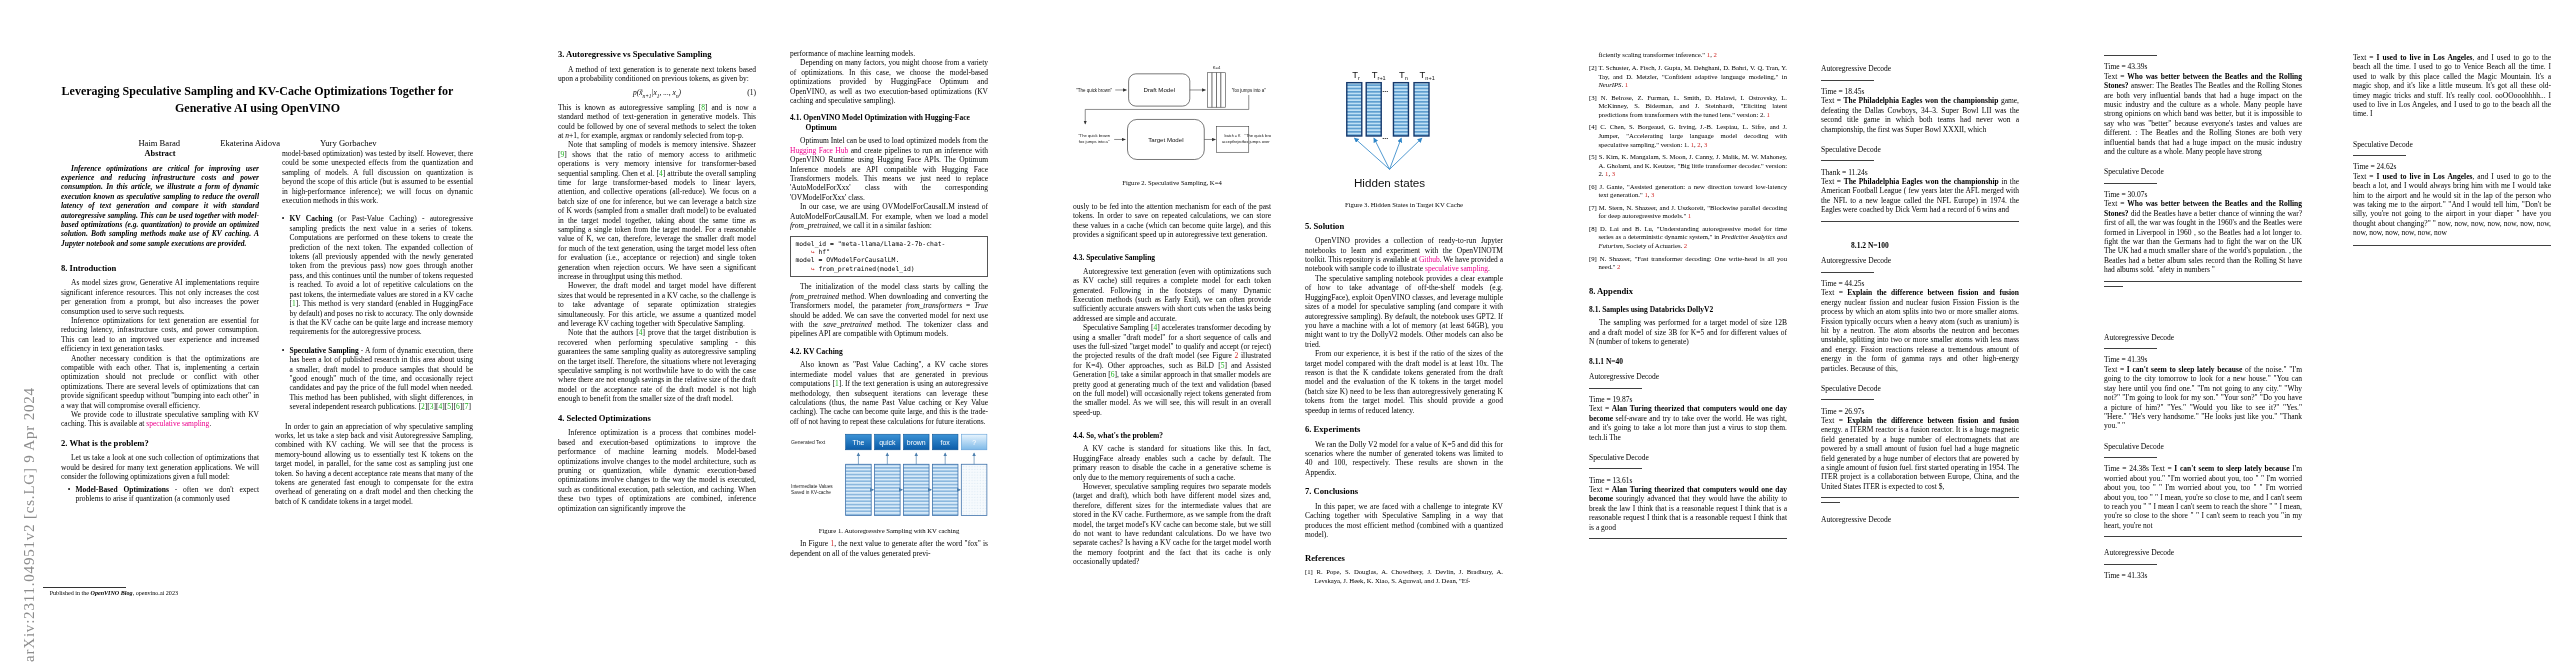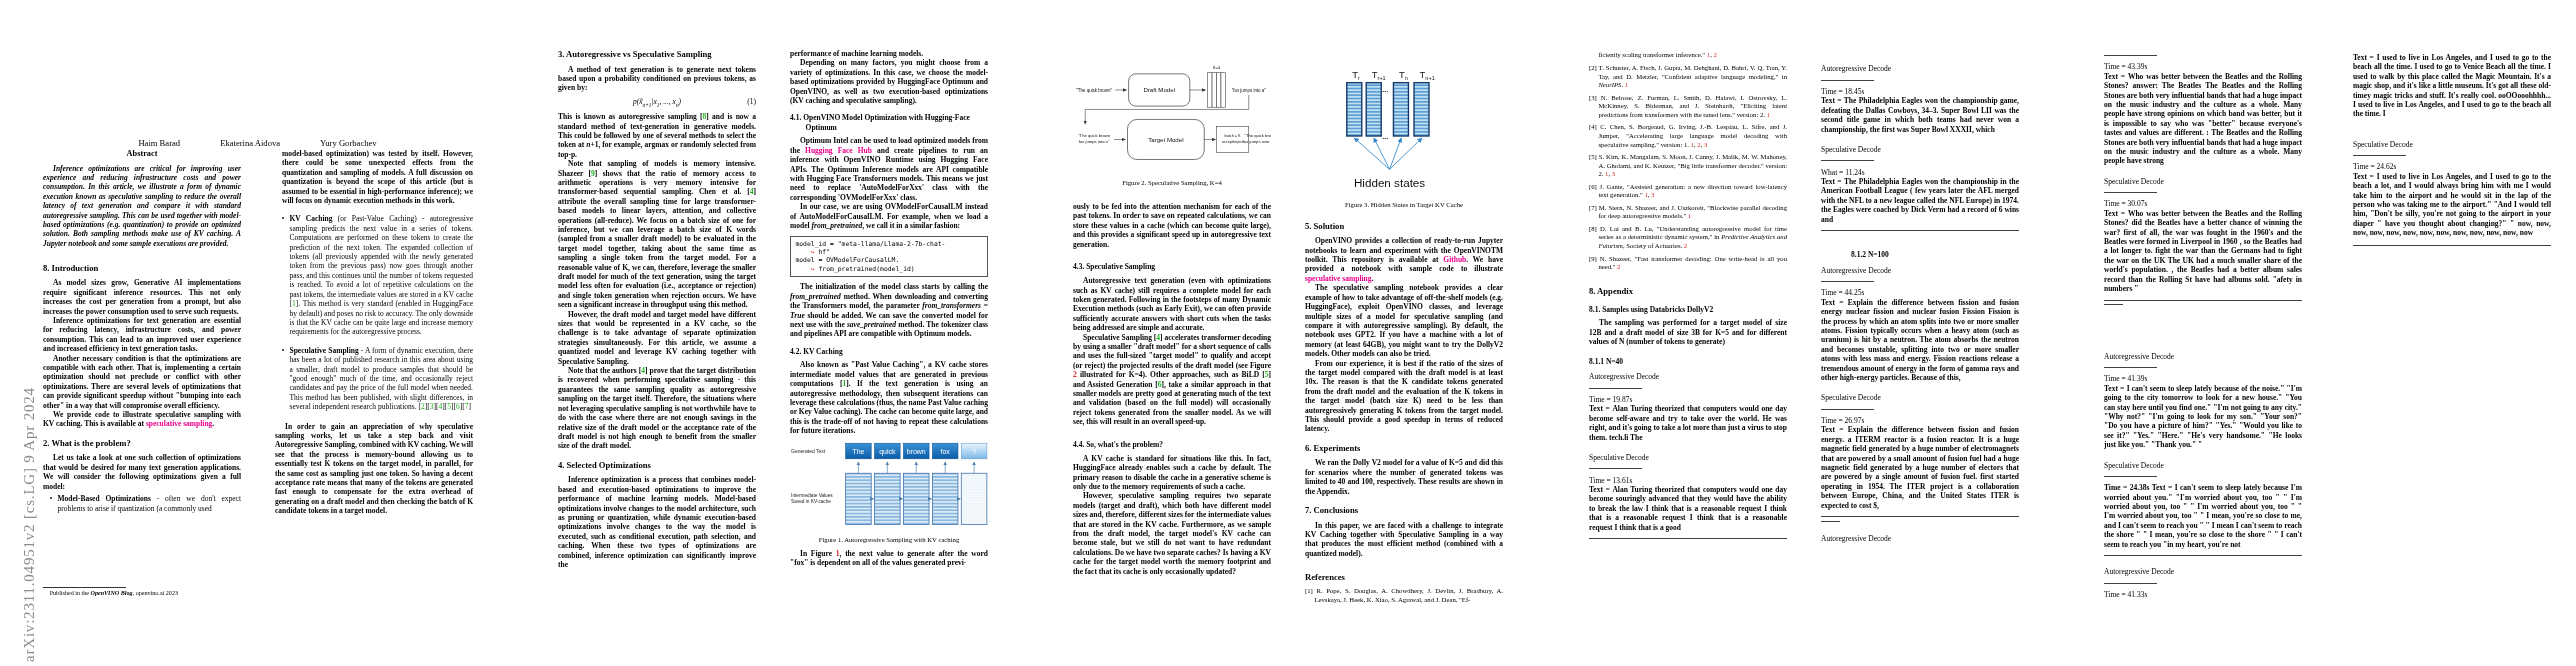--- a/index.html
+++ b/index.html
@@ -1,20 +1,20 @@
 <!DOCTYPE html>
 <html style="font-size:9px"><head>
 <meta charset="utf-8">
 <style>
   html,body{margin:0;padding:0;background:#ffffff;}
   #root{position:relative;width:2576px;height:667px;background:#fff;color:#000;
         font-family:"Liberation Serif",serif;}
   .page{position:absolute;top:0;width:515px;height:667px;overflow:hidden;background:#fff;}
   .col{position:absolute;width:198px;}
-  .para{font-size:7.5px;line-height:9.4px;text-align:justify;text-indent:10px;font-weight:bold;}
+  .para{font-size:7.5px;line-height:9.4px;text-align:justify;text-indent:10px;}
   .para.ni{text-indent:0;}
   .para.cont{margin-left:7px;}
   .bullet{display:flex;font-size:7.5px;line-height:9.4px;text-align:justify;margin-top:3.3px;}
   .bullet .dot{width:7.8px;margin-left:6.7px;flex:none;}
   .bullet .bt{flex:1;}
   .h1{font-size:8.6px;font-weight:bold;margin:9px 0 5px 0;line-height:10.6px;}
   .h2{font-size:7.5px;font-weight:bold;margin:7.8px 0 4.4px 0;line-height:9.4px;padding-left:15.6px;text-indent:-15.6px;}
   .h3{font-size:7.5px;font-weight:bold;margin:10px 0 6.7px 0;}
   .plain{font-size:7.5px;line-height:9.4px;}
   .hrs{border-top:0.8px solid #3f3f3f;width:53px;margin:6.1px 0;}
@@ -43,31 +43,32 @@
            white-space:nowrap;font-size:15px;color:#8c8c8c;letter-spacing:0.8px;}
   .fig{margin:5.6px 0 1.1px 0;}
   .sp{width:100%;}
   svg text{font-family:"Liberation Sans",sans-serif;}
 </style>
 </head>
 <body>
 
 <div id="root">
     <div class="page" style="left: 0px;">
+      <div class="title">Leveraging Speculative Sampling and KV-Cache Optimizations Together for Generative AI using OpenVINO</div>
       <div class="authors">
         <span>Haim Barad</span>
         <span>Ekaterina Aidova</span>
         <span>Yury Gorbachev</span>
       </div>
       <div class="fn">
         <div class="fnrule"></div>
         <div class="fntext">Published in the <b><i>OpenVINO Blog</i></b>, openvino.ai 2023</div>
       </div>
       <div class="sidebar">arXiv:2311.04951v2  [cs.LG]  9 Apr 2024</div>
-      <div class="col" style="left: 43px; top: 149px;">
+      <div class="col" style="left: 61px; top: 149px;">
         <div class="absH">Abstract</div>
         <div class="para abstract">Inference optimizations are critical for improving user experience and reducing infrastructure costs and power consumption.  In this article, we illustrate a form of dynamic execution known as speculative sampling to reduce the overall latency of text generation and compare it with standard autoregressive sampling.  This can be used together with model-based optimizations (e.g.  quantization) to provide an optimized solution.  Both sampling methods make use of KV caching.  A Jupyter notebook and some sample executions are provided.</div>
         <div class="h1" style="margin-top: 14.5px;">8. Introduction</div>
         <div class="para">As model sizes grow, Generative AI implementations require significant inference resources.  This not only increases the cost per generation from a prompt, but also increases the power consumption used to serve such requests.</div>
         <div class="para">Inference optimizations for text generation are essential for reducing latency, infrastructure costs, and power consumption. This can lead to an improved user experience and increased efficiency in text generation tasks.</div>
         <div class="para">Another necessary condition is that the optimizations are compatible with each other. That is, implementing a certain optimization should not preclude or conflict with other optimizations.  There are several levels of optimizations that can provide significant speedup without "bumping into each other" in a way that will compromise overall efficiency.</div>
         <div class="para">We provide code to illustrate speculative sampling with KV caching. This is available at <span class="pink">speculative sampling</span>.</div>
         <div class="h1">2. What is the problem?</div>
         <div class="para">Let us take a look at one such collection of optimizations that would be desired for many text generation applications. We will consider the following optimizations given a full model:</div>
         <div class="bullet">
@@ -270,21 +271,21 @@
         <div class="para ni">Text = <b>Alan Turing theorized that computers would one day become</b> souringly advanced that they would have the ability to break the law I think that is a reasonable request I think that is a reasonable request I think that is a reasonable request I think that is a good</div>
         <div class="hrl"></div>
       </div>
       <div class="col" style="left: 275px; top: 51px;">
         <div class="plain" style="margin-top: 13.3px;">Autoregressive Decode</div>
         <div class="hrs"></div>
         <div class="plain">Time = 18.45s</div>
         <div class="para ni">Text = <b>The Philadelphia Eagles won the championship</b> game, defeating the Dallas Cowboys, 34–3. Super Bowl LII was the second title game in which both teams had never won a championship, the first was Super Bowl XXXII, which</div>
         <div class="plain" style="margin-top: 11px;">Speculative Decode</div>
         <div class="hrs"></div>
-        <div class="plain">What = 11.24s</div>
+        <div class="plain">Thank = 11.24s</div>
         <div class="para ni">Text = <b>The Philadelphia Eagles won the championship</b> in the American Football League ( few years later the AFL merged with the NFL to a new league called the NFL Europe) in 1974.  the Eagles were coached by Dick Verm had a record of 6 wins and</div>
         <div class="hrl"></div>
         <div class="h3" style="margin-top: 19px; padding-left: 30px;">8.1.2   N=100</div>
         <div class="plain">Autoregressive Decode</div>
         <div class="hrs"></div>
         <div class="plain">Time = 44.25s</div>
         <div class="para ni">Text = <b>Explain the difference between fission and fusion</b> energy nuclear fission and nuclear fusion Fission Fission is the process by which an atom splits into two or more smaller atoms. Fission typically occurs when a heavy atom (such as uranium) is hit by a neutron. The atom absorbs the neutron and becomes unstable, splitting into two or more smaller atoms with less mass and energy. Fission reactions release a tremendous amount of energy in the form of gamma rays and other high-energy particles.  Because of this,</div>
         <div class="plain" style="margin-top: 11px;">Speculative Decode</div>
         <div class="hrs"></div>
         <div class="plain">Time = 26.97s</div>

